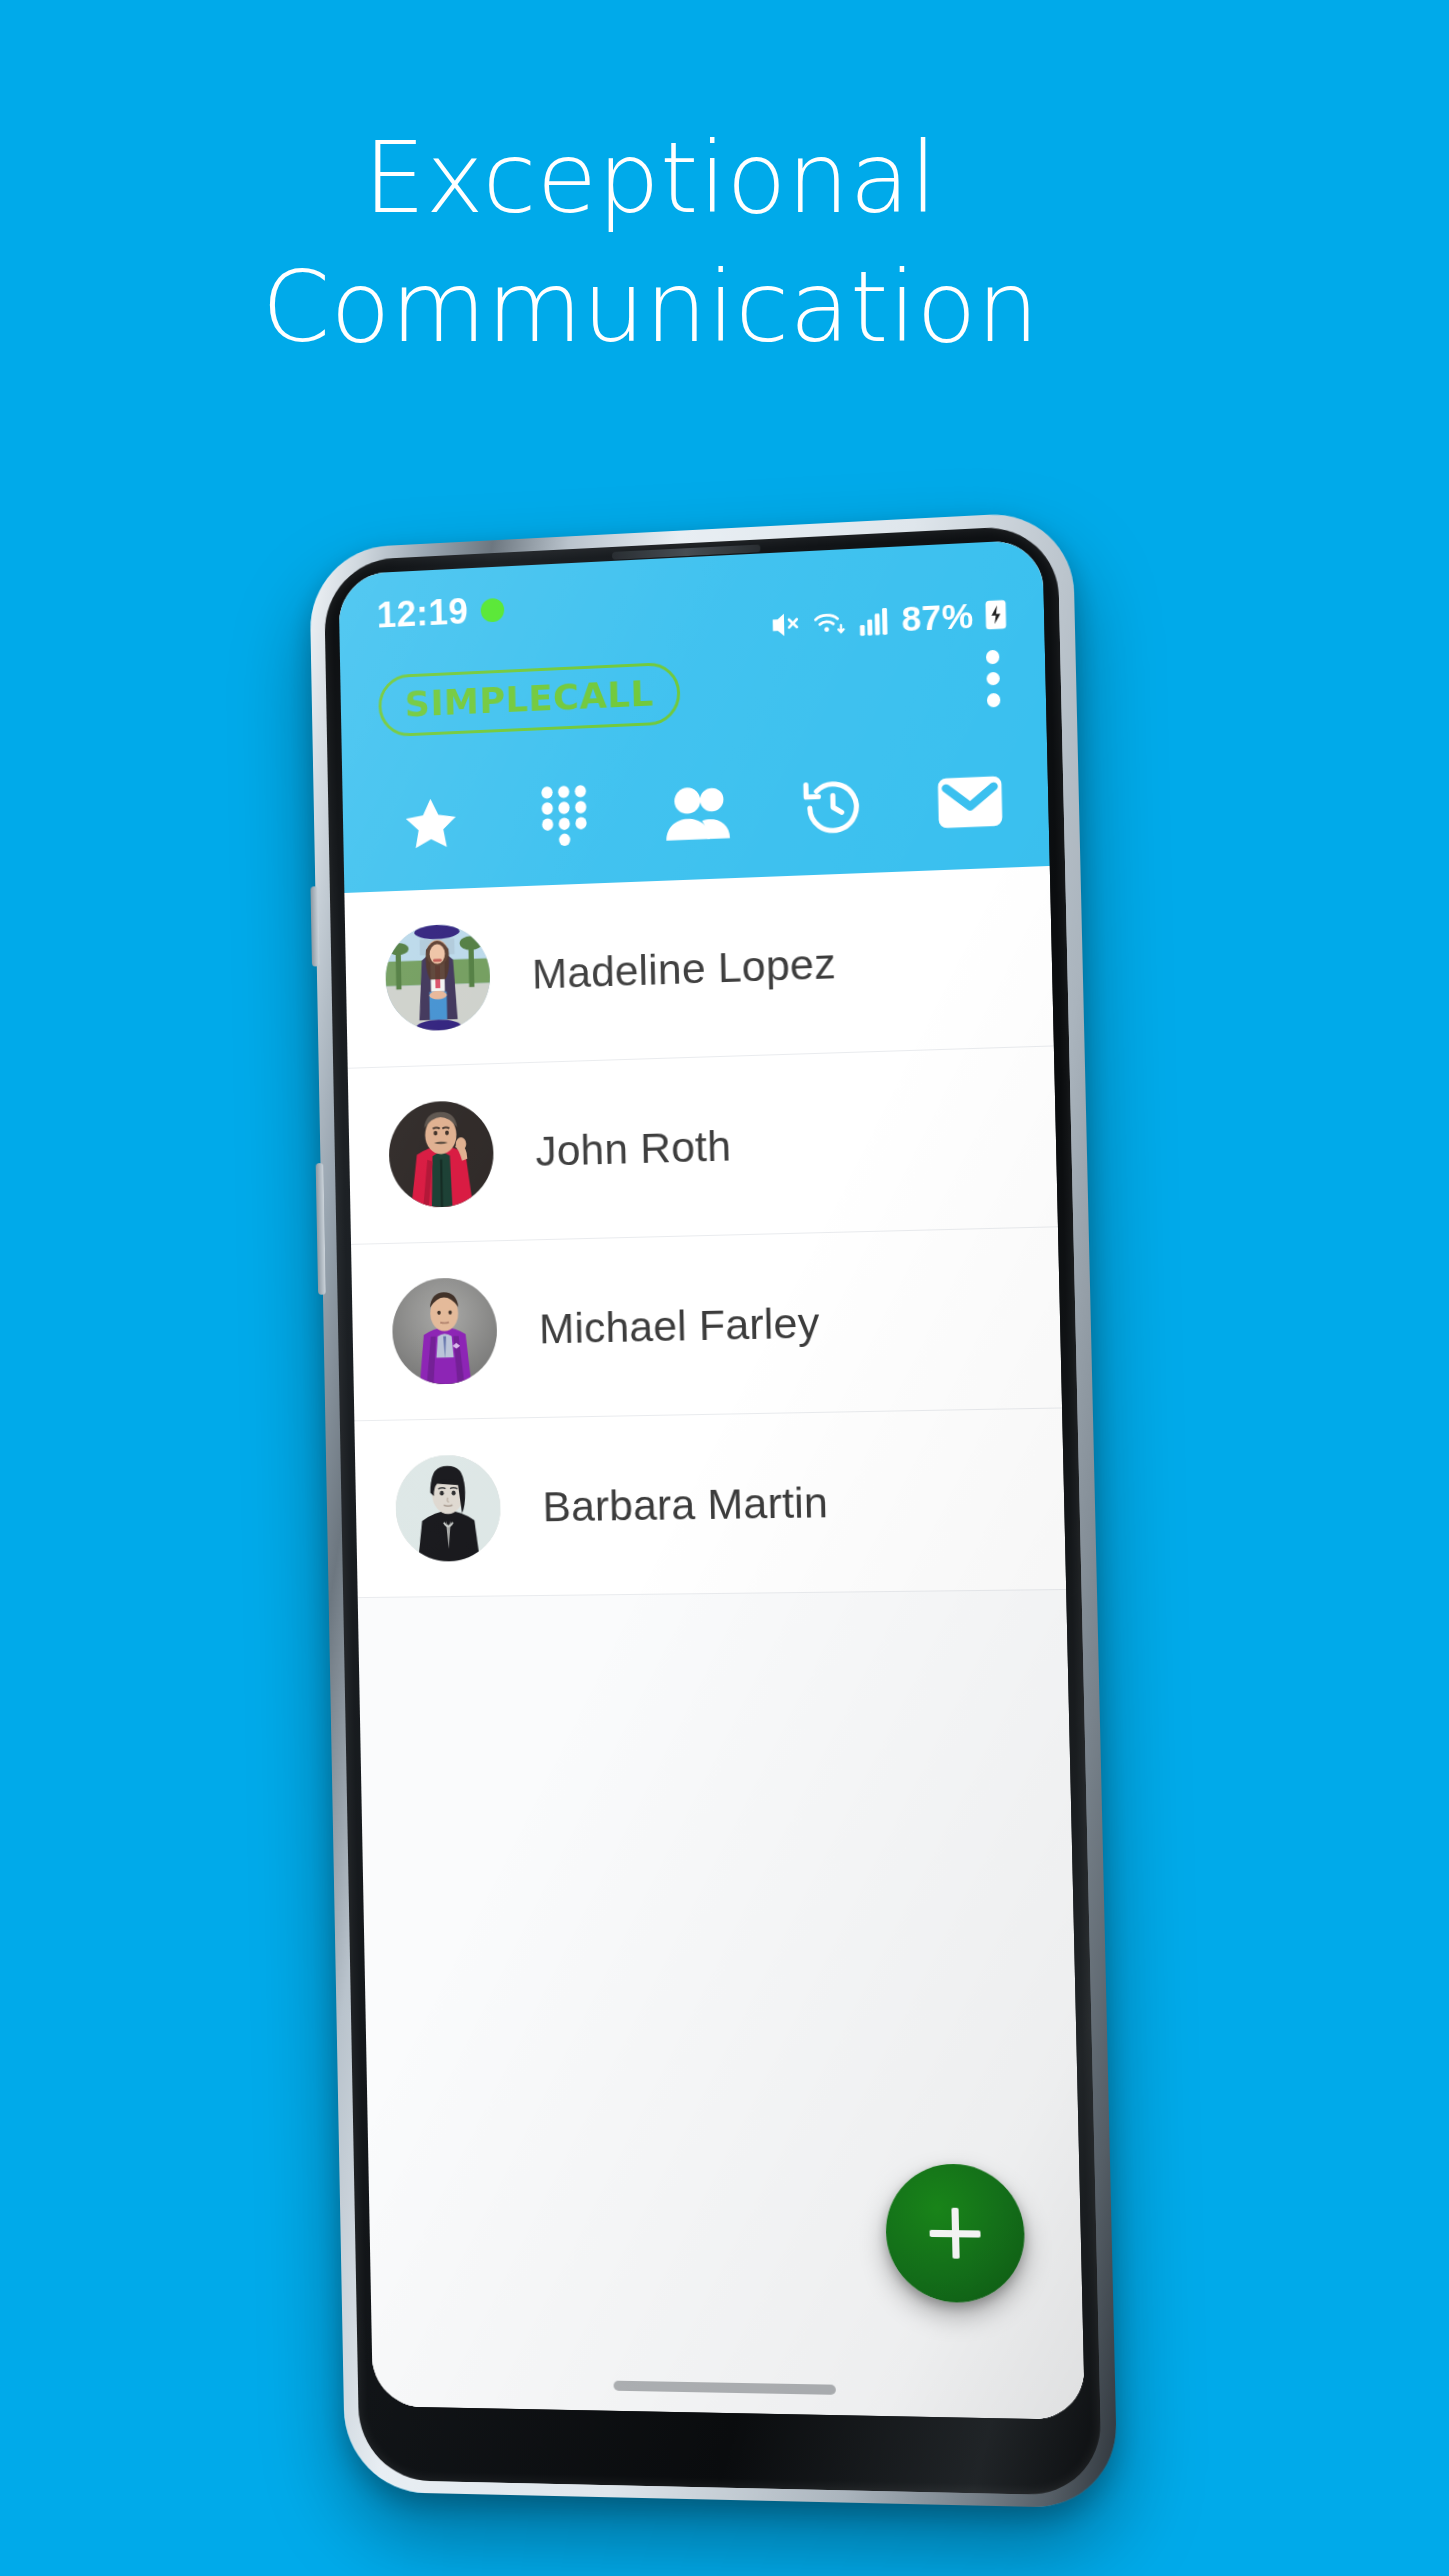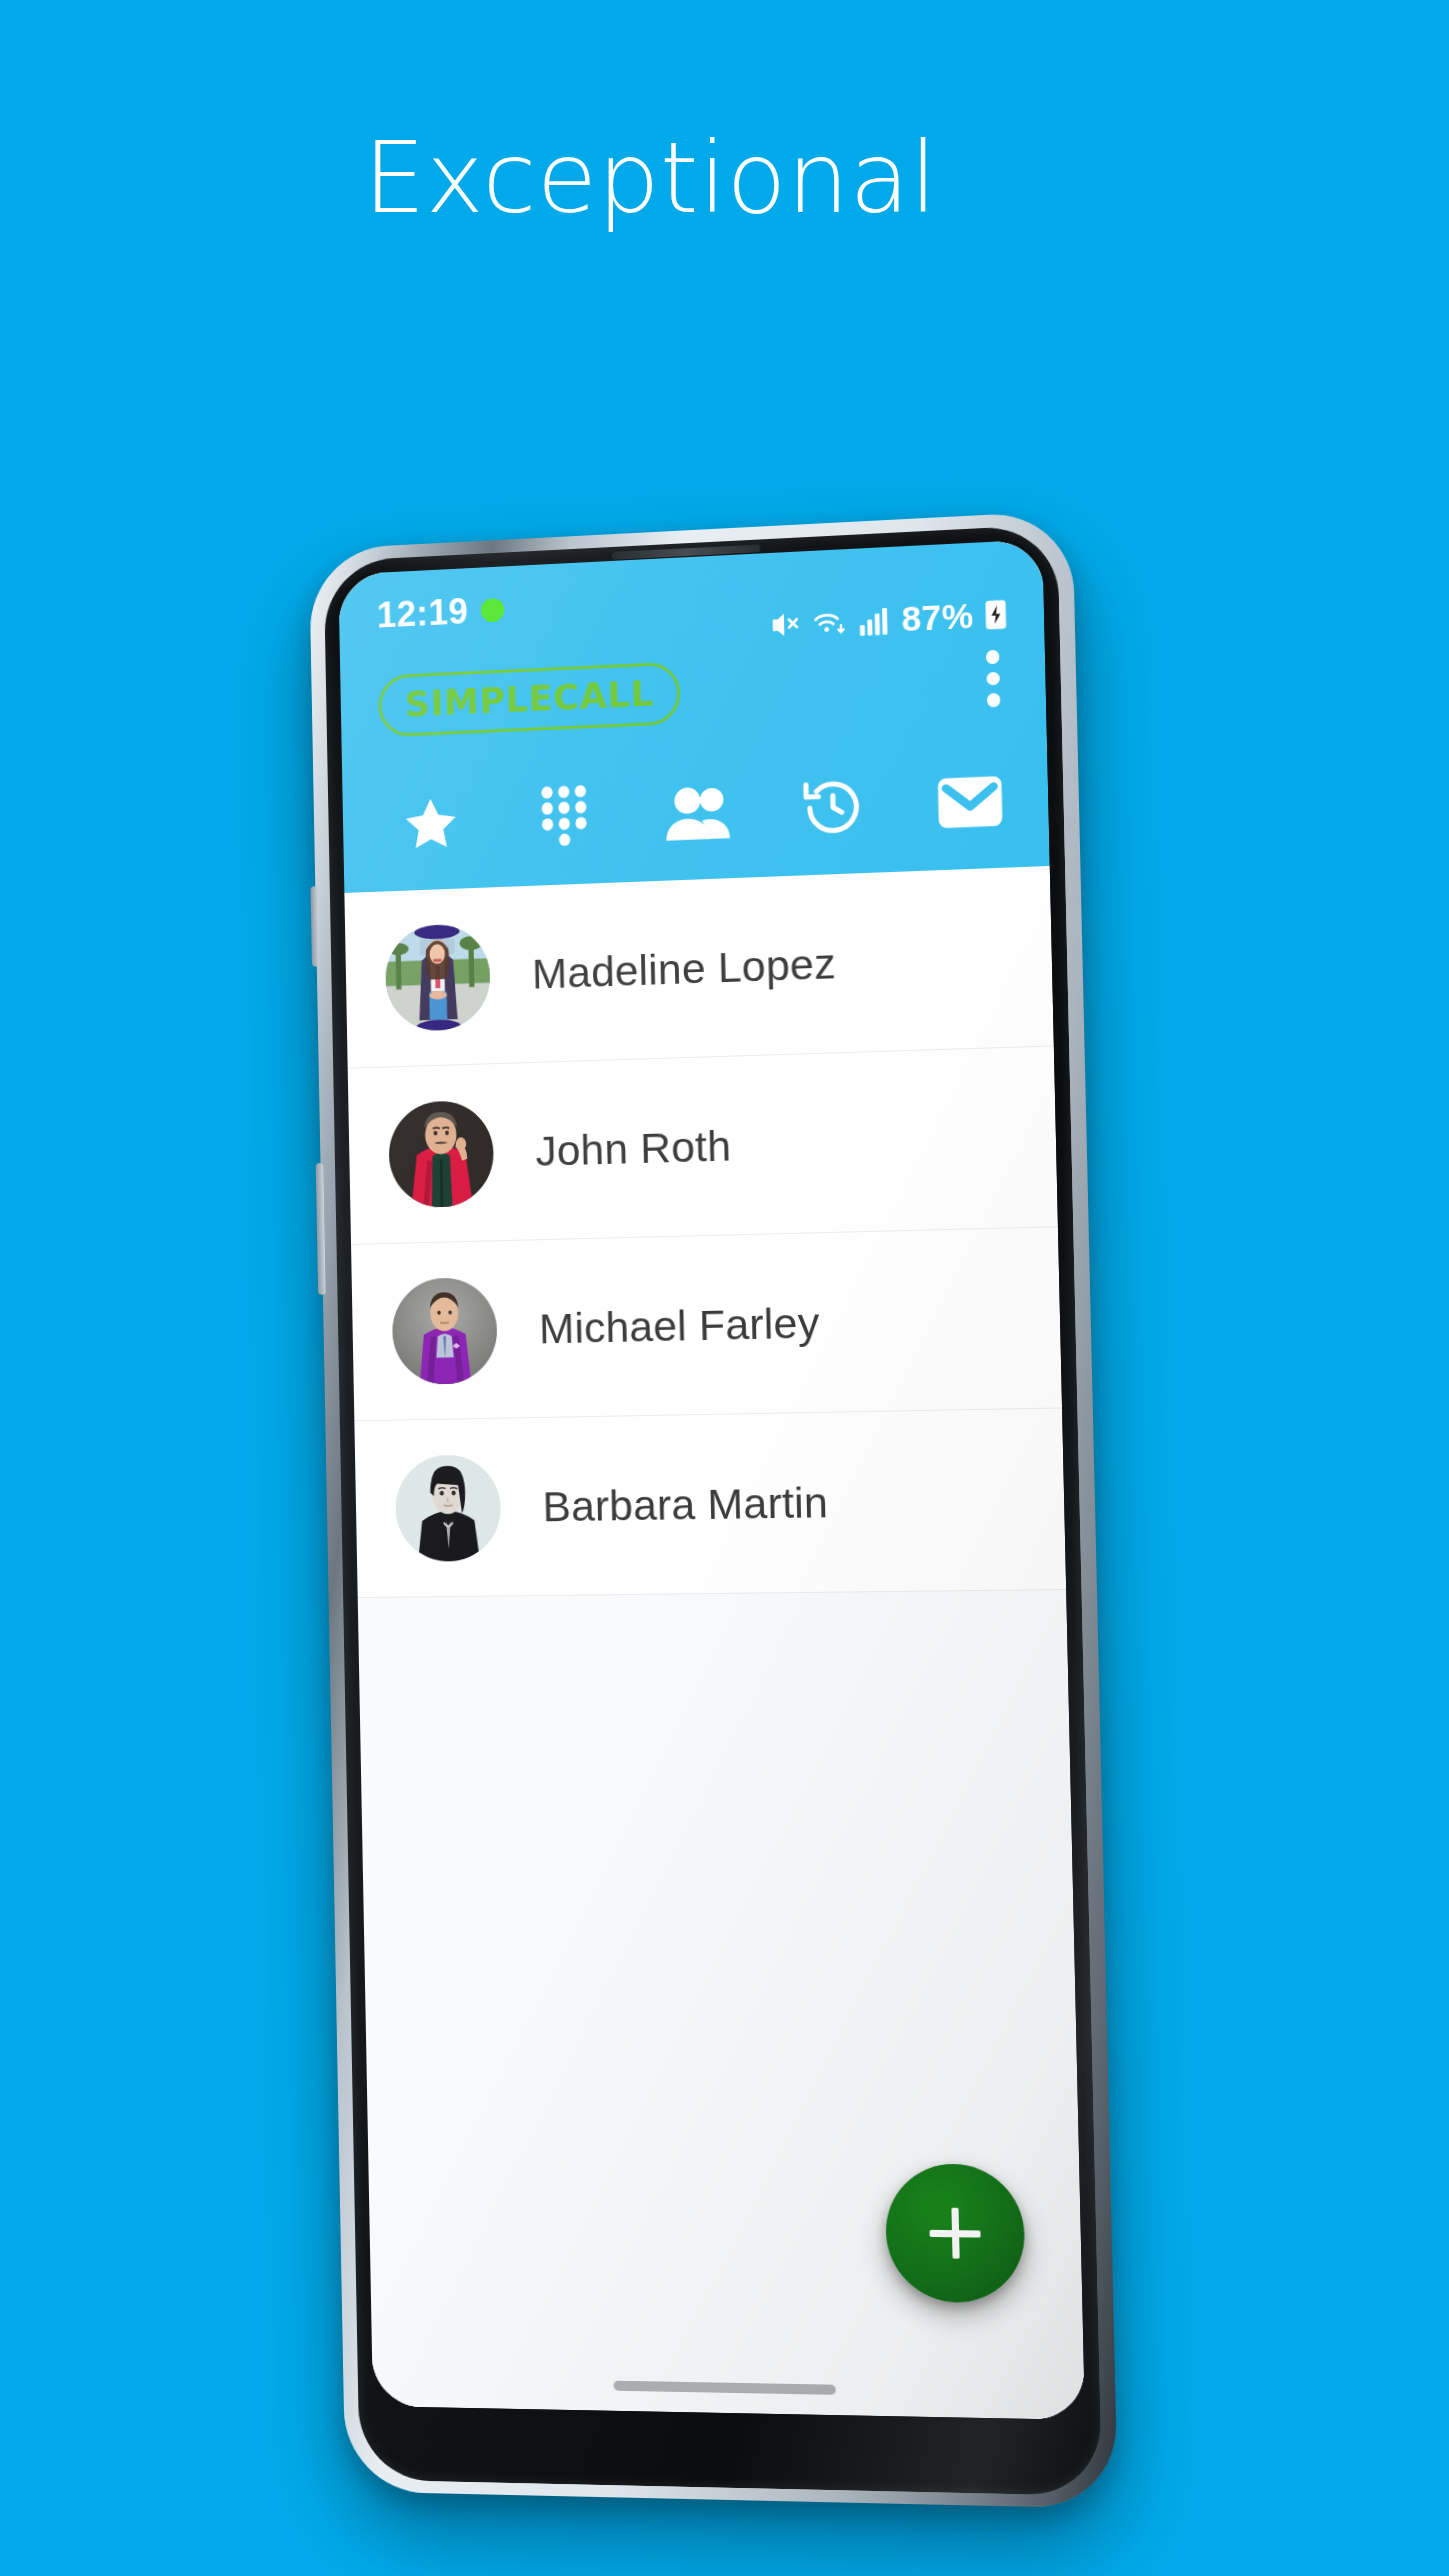--- a/index.html
+++ b/index.html
@@ -244,20 +244,21 @@
         rgba(0,0,0,0.05) 88%,
         rgba(0,0,0,0.11) 100%);
     z-index:5;
   }
 </style>
 </head>
 <body>
 
 <div class="headline">
   <span class="l">Exceptional</span>
+  <span class="l">Communication</span>
 </div>
 
 <div class="phone-stage">
   <div class="phone">
     <div class="phone-frame"></div>
     <div class="side-btn b1"></div>
     <div class="side-btn b2"></div>
     <div class="phone-bezel"></div>
     <div class="earpiece"></div>
 

